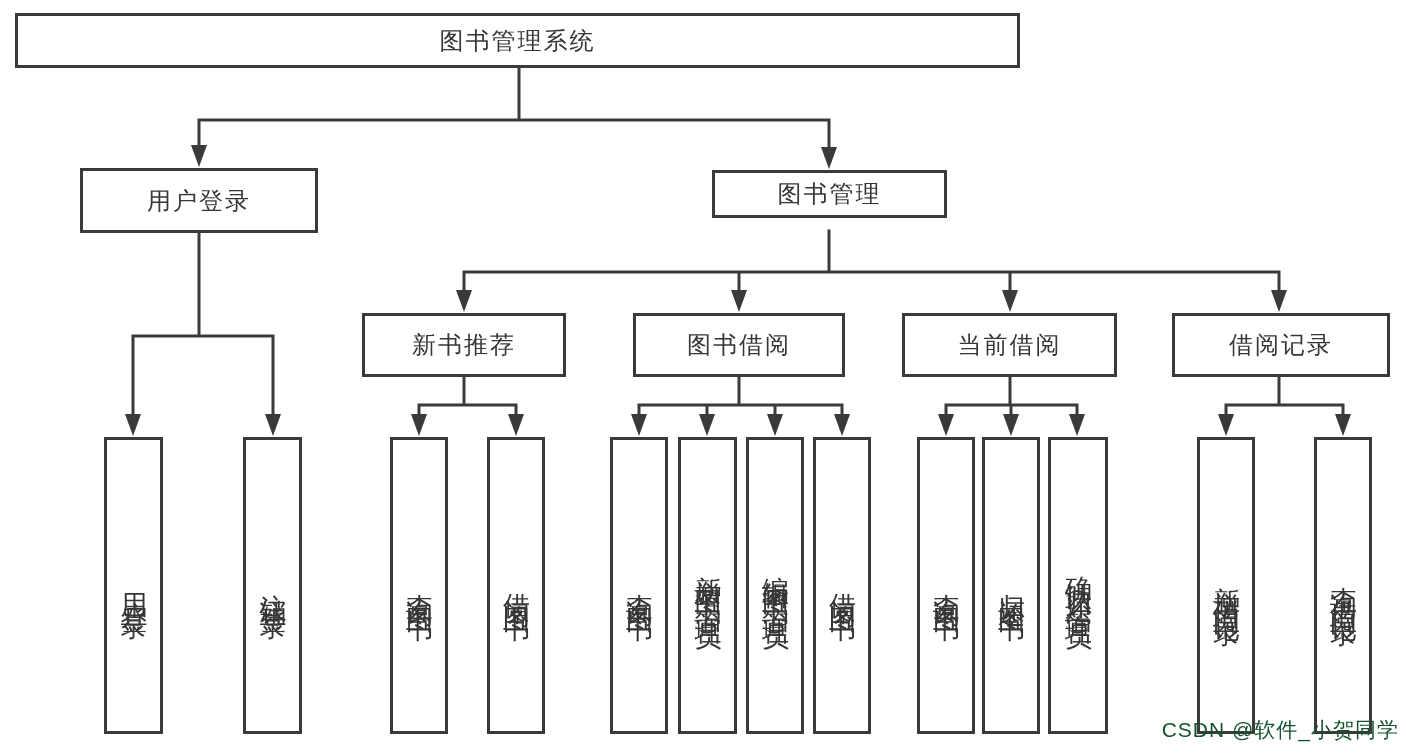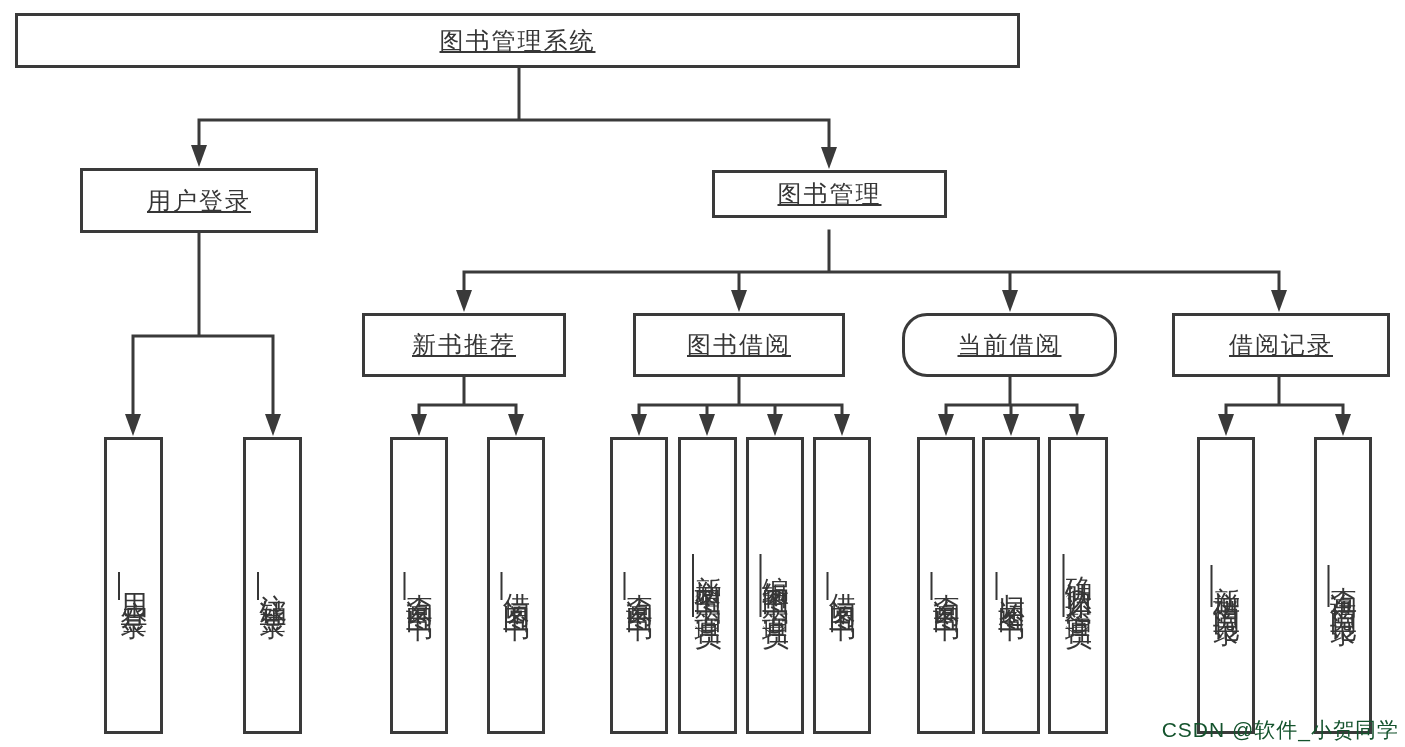--- a/index.html
+++ b/index.html
@@ -19,21 +19,20 @@
   .node {
     position: absolute;
     box-sizing: border-box;
     border: 3px solid #3a3a3a;
     background: #ffffff;
     display: flex;
     align-items: center;
     justify-content: center;
     color: #363636;
     z-index: 1;
-    text-decoration: underline;
   }
   .hbox {
     font-size: 24px;
     letter-spacing: 2px;
     white-space: nowrap;
   }
   .vbox {
     font-size: 27px;
   }
   .vtext {
@@ -108,21 +107,21 @@
   <div class="node hbox" style="left:712px; top:170px; width:235px; height:48px;">
     <span>图书管理</span>
   </div>
 
   <div class="node hbox" style="left:362px; top:313px; width:204px; height:64px;align-items:center;">
     <span>新书推荐</span>
   </div>
   <div class="node hbox" style="left:633px; top:313px; width:212px; height:64px;">
     <span>图书借阅</span>
   </div>
-  <div class="node hbox" style="left:902px; top:313px; width:215px; height:64px;border-radius:25px;">
+  <div class="node hbox" style="left:902px; top:313px; width:215px; height:64px;">
     <span>当前借阅</span>
   </div>
   <div class="node hbox" style="left:1172px; top:313px; width:218px; height:64px;">
     <span>借阅记录</span>
   </div>
 
   <div class="node vbox" style="left:104px; top:437px; width:59px; height:297px;">
     <span class="vtext">用户登录</span>
   </div>
   <div class="node vbox" style="left:243px; top:437px; width:59px; height:297px;">

